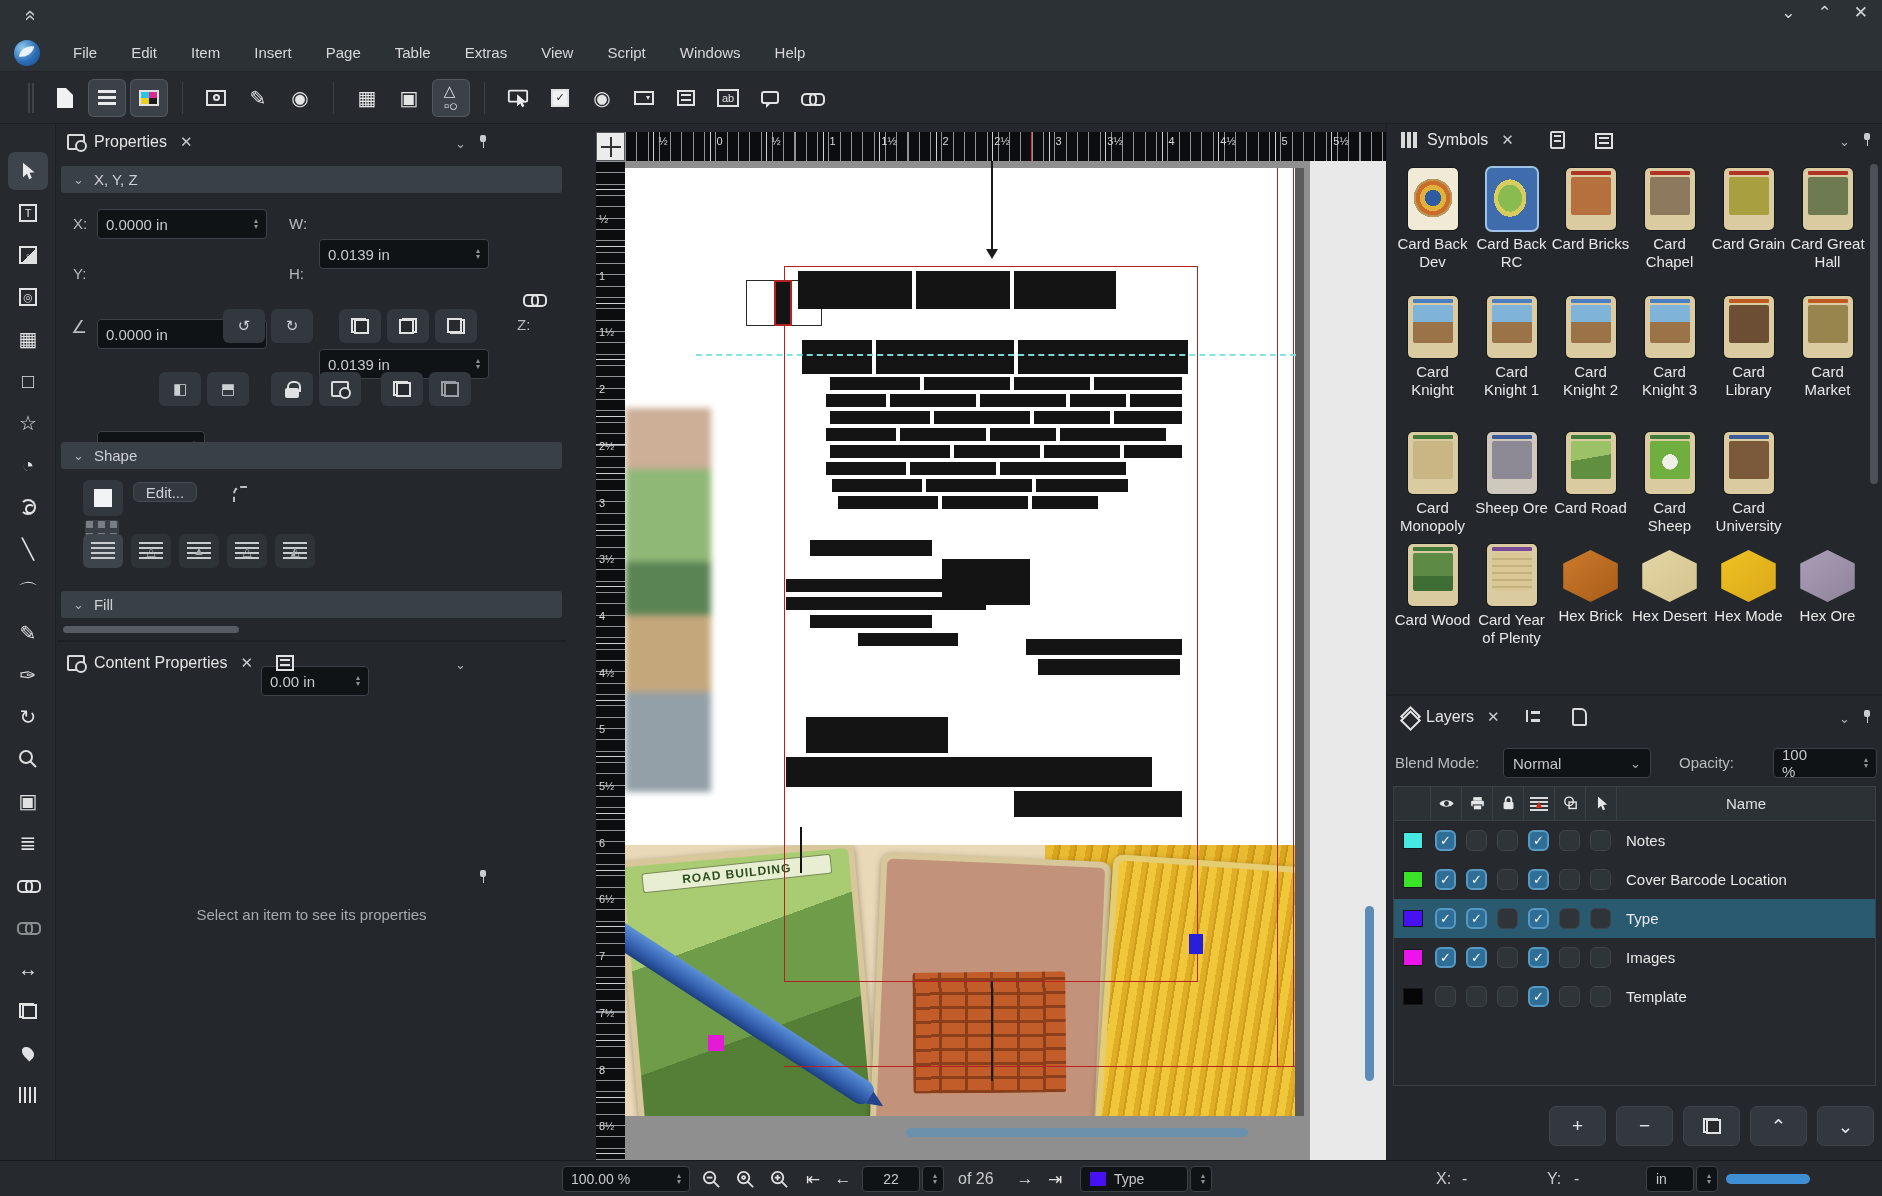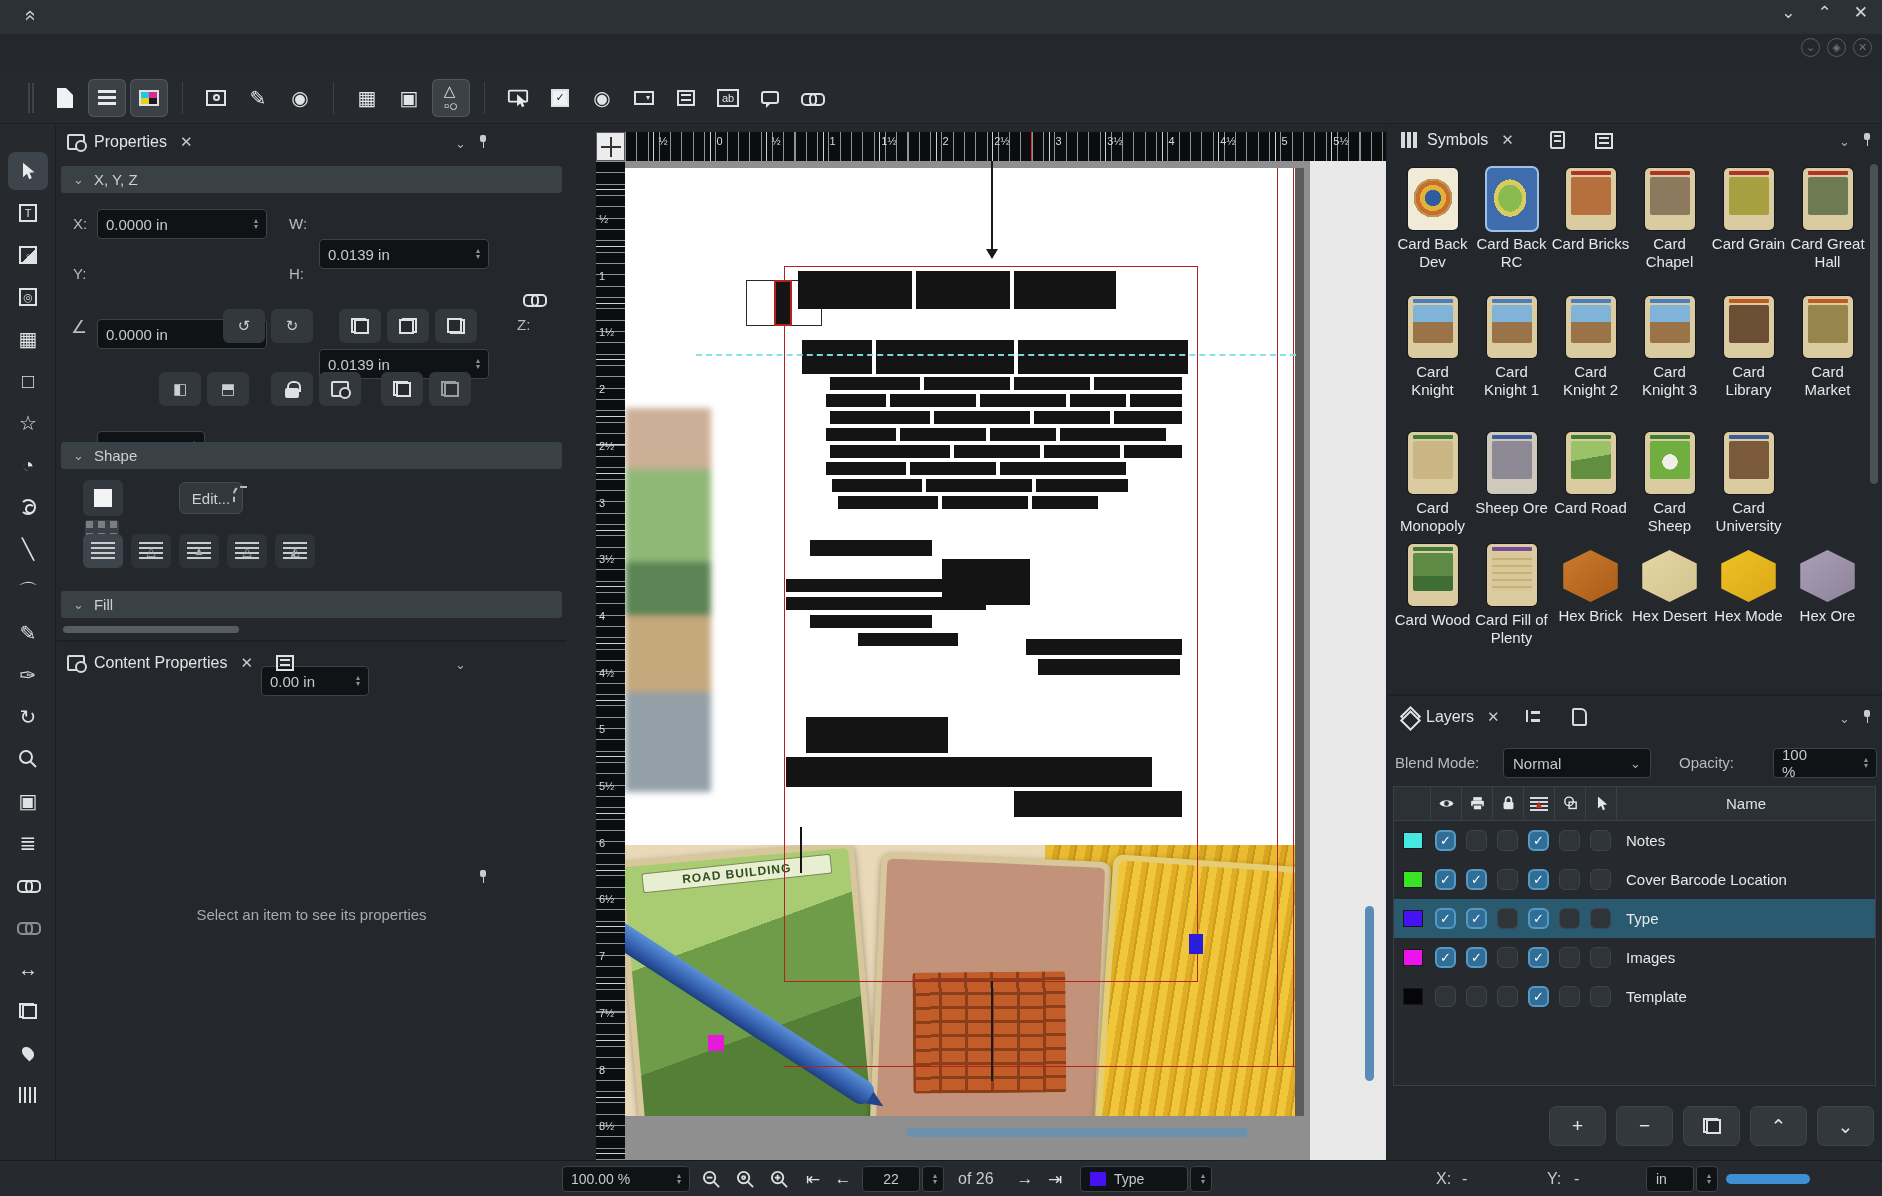--- a/index.html
+++ b/index.html
@@ -226,20 +226,36 @@
       <span>⌃</span>
       <span>✕</span>
     </div>
   </div>
   <div class="mdictl">
     <span>⌄</span>
     <span>◈</span>
     <span>✕</span>
   </div>
 
+  <div class="menubar">
+    <div class="logo"></div>
+    <div id="menu-items" style="display:flex;">
+        <div class="menu-item">File</div>
+        <div class="menu-item">Edit</div>
+        <div class="menu-item">Item</div>
+        <div class="menu-item">Insert</div>
+        <div class="menu-item">Page</div>
+        <div class="menu-item">Table</div>
+        <div class="menu-item">Extras</div>
+        <div class="menu-item">View</div>
+        <div class="menu-item">Script</div>
+        <div class="menu-item">Windows</div>
+        <div class="menu-item">Help</div>
+      </div>
+  </div>
 
   <div class="toolbar" id="toolbar">
       <div class="tb-handle"></div>
       <div class="tbtn">
         <span class="g-page"></span>
       </div>
       <div class="tbtn active">
         <span class="g-lines"></span>
       </div>
       <div class="tbtn active">
@@ -446,21 +462,21 @@
       </div>
 
     <div class="sec" style="top:318px;">
       <span class="chev">⌄</span>
       <span>Shape</span>
     </div>
 
     <div class="pbtn abs" style="left:26px;top:356px;width:40px;height:36px;">
         <span class="g-swatchw"></span>
       </div>
-    <div class="pbtn abs" style="left:76px;top:358px;width:64px;height:32px;border:1px solid #454b51;margin-left:46px;">
+    <div class="pbtn abs" style="left:76px;top:358px;width:64px;height:20px;border:1px solid #454b51;">
       <span>Edit...</span>
     </div>
     <span class="abs g-corner" style="left:176px;top:362px;"></span>
     <div class="field abs" style="left:204px;top:358px;width:108px;">
       <span>0.00 in</span>
         <span class="spin">
           <span>▴</span>
           <span>▾</span>
         </span>
     </div>
@@ -735,21 +751,21 @@
             <div class="sym-label">Card University</div>
           </div>
         </div>
         <div class="symrow" style="top: 420px;">
           <div class="symcell">
             <div class="thumb a-wood"></div>
             <div class="sym-label">Card Wood</div>
           </div>
           <div class="symcell">
             <div class="thumb a-yop"></div>
-            <div class="sym-label">Card Fill of Plenty</div>
+            <div class="sym-label">Card Year of Plenty</div>
           </div>
           <div class="symcell">
             <div class="hexthumb hx-brick"></div>
             <div class="sym-label">Hex Brick</div>
           </div>
           <div class="symcell">
             <div class="hexthumb hx-desert"></div>
             <div class="sym-label">Hex Desert</div>
           </div>
           <div class="symcell">

